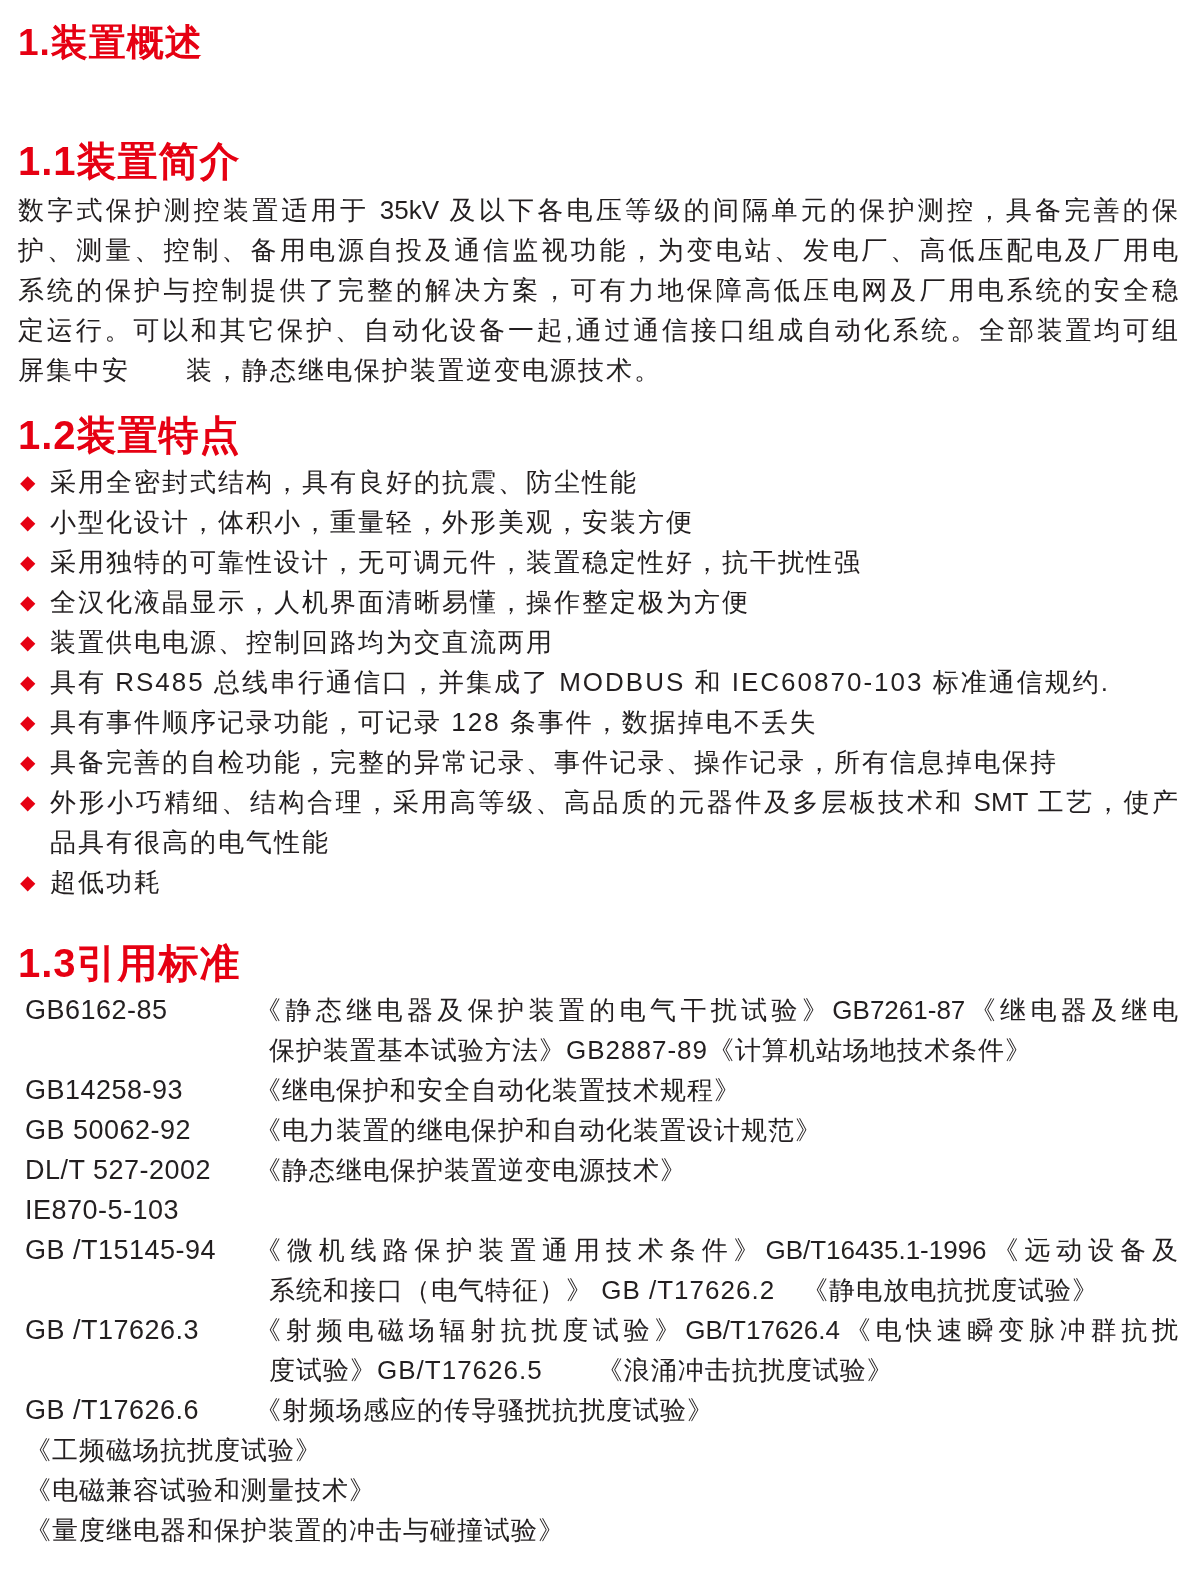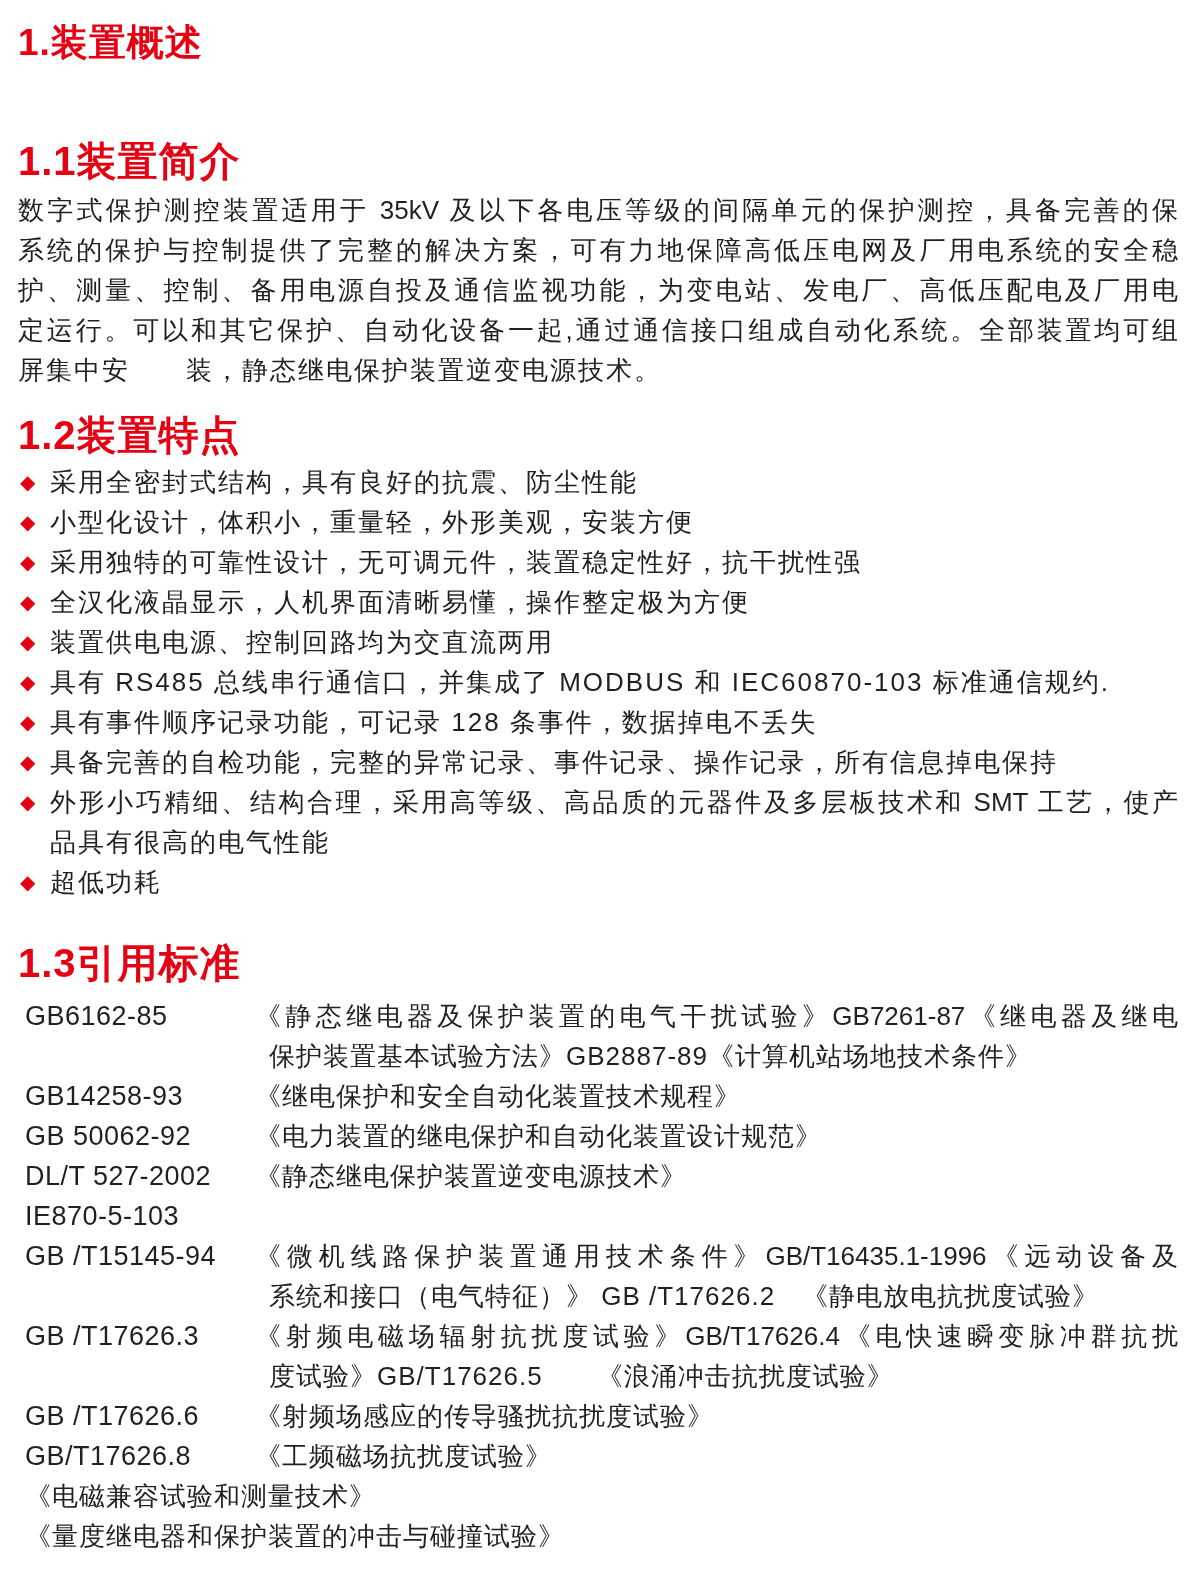--- a/index.html
+++ b/index.html
@@ -28,43 +28,43 @@
   .para { margin-top: 8px; }
 
   .features { margin-top: 6px; }
   .feature { display: flex; align-items: flex-start; }
   .diamond {
     flex: 0 0 auto; width: 30px; padding-left: 2px;
     color: #e60012; font-size: 20px; line-height: 40px;
   }
   .flines { flex: 1 1 auto; min-width: 0; }
 
-  .stdlist { margin-top: 12px; margin-left: 7px; }
+  .stdlist { margin-top: 6px; margin-left: 7px; }
   .std-row { display: flex; align-items: flex-start; }
   .code {
     flex: 0 0 auto; min-width: 230px;
     font-size: 27px; line-height: 40px; letter-spacing: 0.5px; white-space: pre;
   }
   .titles { flex: 1 1 auto; min-width: 0; }
   .titles .tline { letter-spacing: 1px; line-height: 40px; }
   .titles .tline.jl { letter-spacing: 0; }
   .titles .tline.cont { padding-left: 14px; }
 </style>
 </head>
 <body>
 
 <div class="page">
 
   <h1 class="h1">1.装置概述</h1>
 
   <h2 class="h2" id="intro-title">1.1装置简介</h2>
   <div class="para">
       <div class="tline jl">数字式保护测控装置适用于 35kV 及以下各电压等级的间隔单元的保护测控，具备完善的保</div>
+      <div class="tline jl cont">护、测量、控制、备用电源自投及通信监视功能，为变电站、发电厂、高低压配电及厂用电</div>
       <div class="tline jl cont">系统的保护与控制提供了完整的解决方案，可有力地保障高低压电网及厂用电系统的安全稳</div>
-      <div class="tline jl cont">护、测量、控制、备用电源自投及通信监视功能，为变电站、发电厂、高低压配电及厂用电</div>
       <div class="tline jl cont">定运行。可以和其它保护、自动化设备一起,通过通信接口组成自动化系统。全部装置均可组</div>
       <div class="tline cont">屏集中安　　装，静态继电保护装置逆变电源技术。</div>
     </div>
 
   <h2 class="h2" id="features-title">1.2装置特点</h2>
   <div class="features">
 
       <div class="feature">
         <span class="diamond">◆</span>
         <div class="flines">
@@ -190,21 +190,20 @@
       </div>
 
       <div class="std-row">
         <span class="code">GB /T17626.6</span>
         <div class="titles">
           <div class="tline">《射频场感应的传导骚扰抗扰度试验》</div>
         </div>
       </div>
 
       <div class="std-row">
-        <span class="code">GB/T17626.8</span>
         <div class="titles">
           <div class="tline">《工频磁场抗扰度试验》</div>
         </div>
       </div>
 
       <div class="std-row">
         <div class="titles">
           <div class="tline">《电磁兼容试验和测量技术》</div>
         </div>
       </div>

